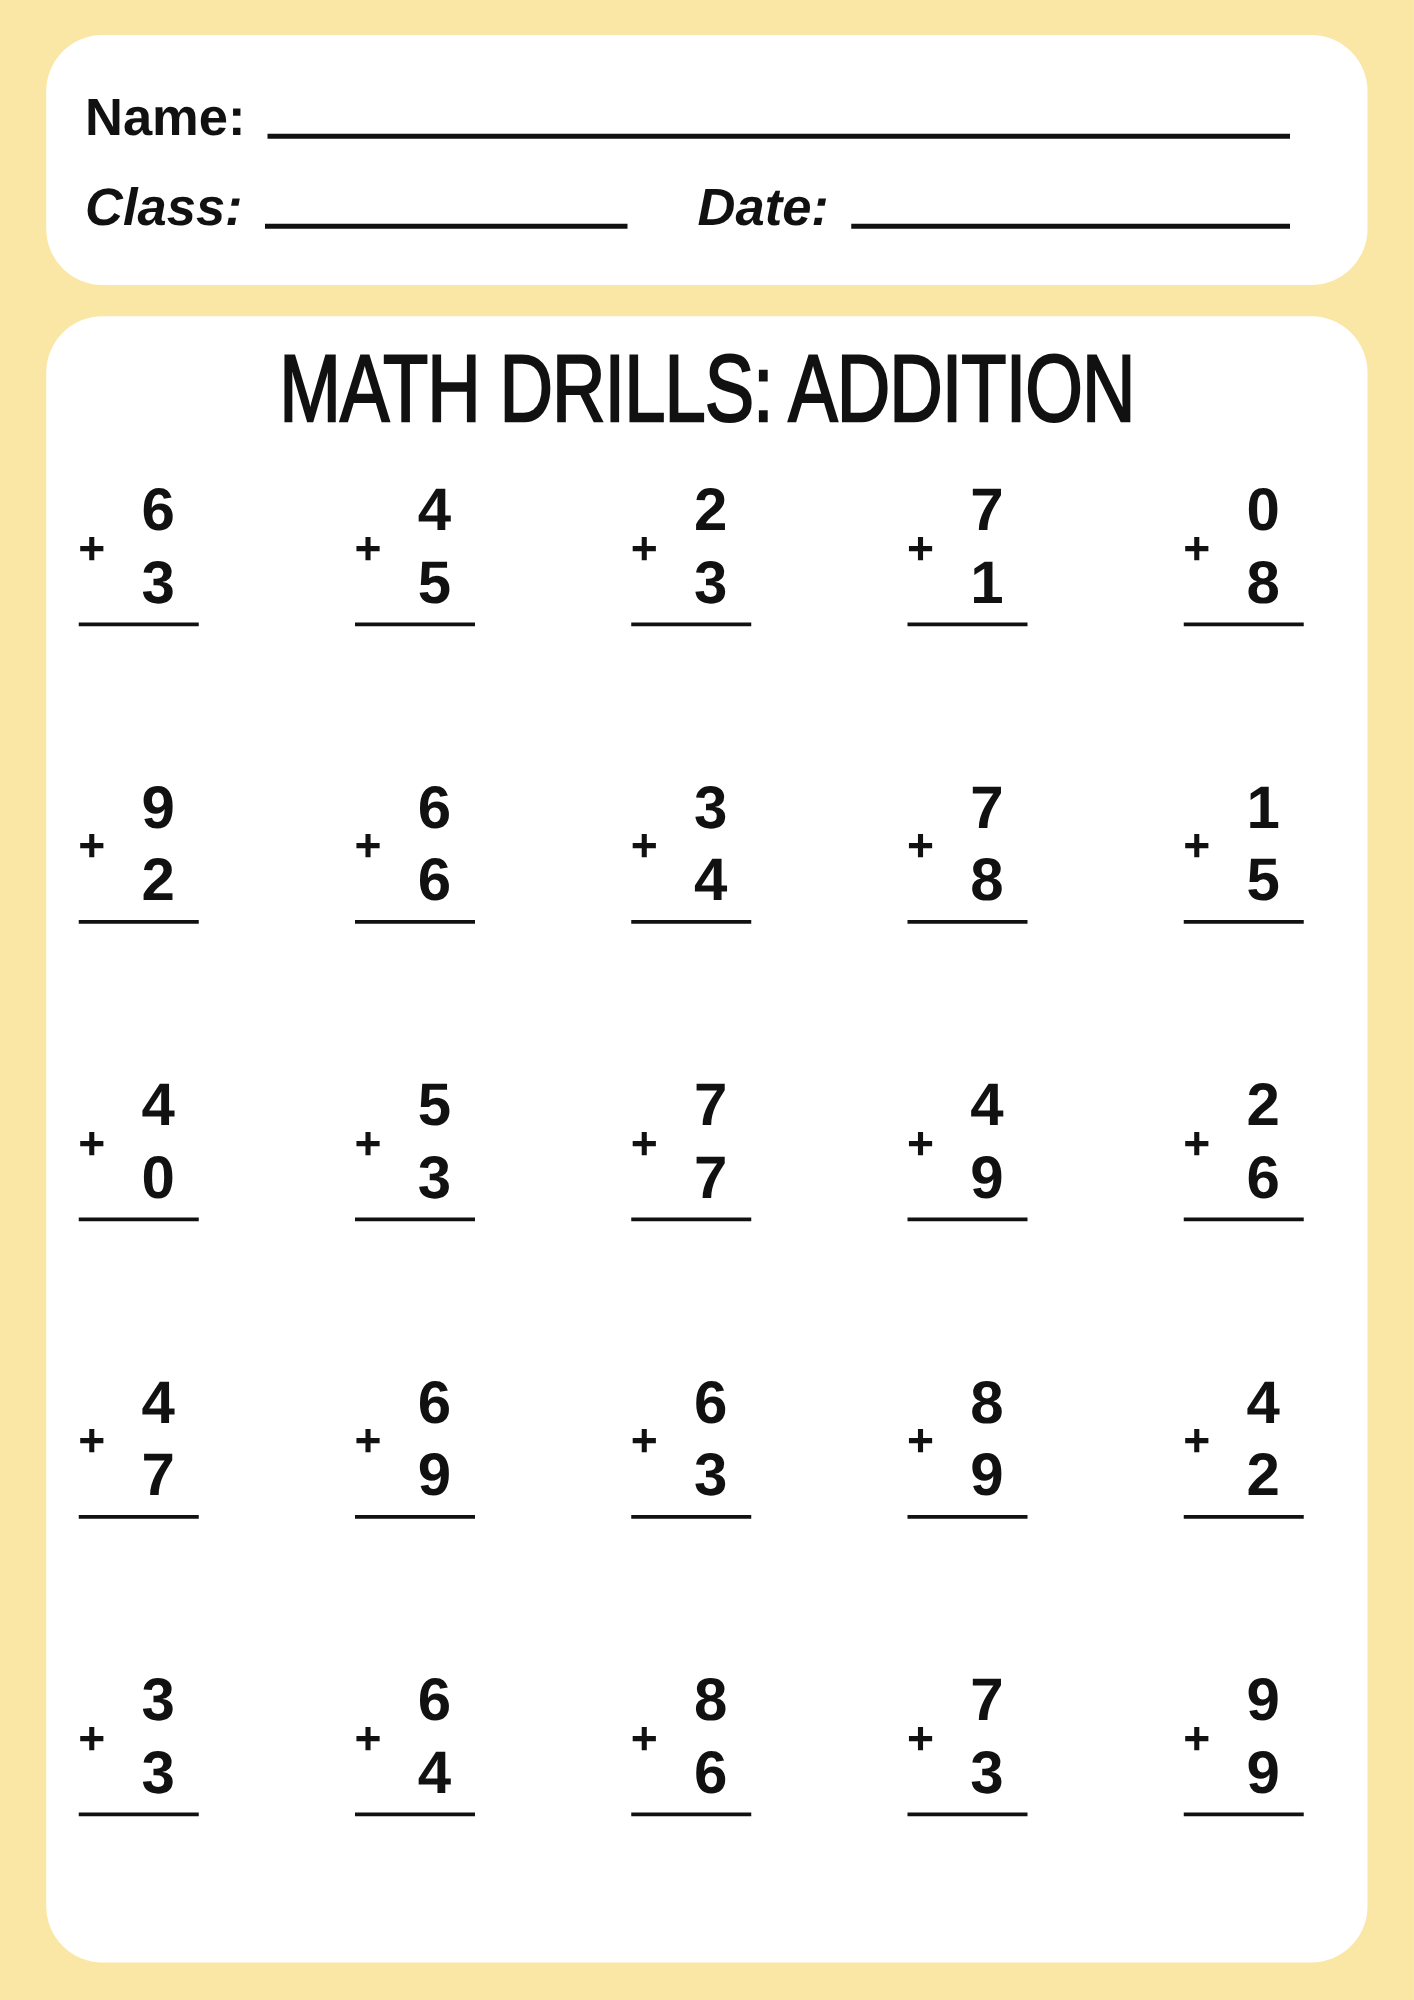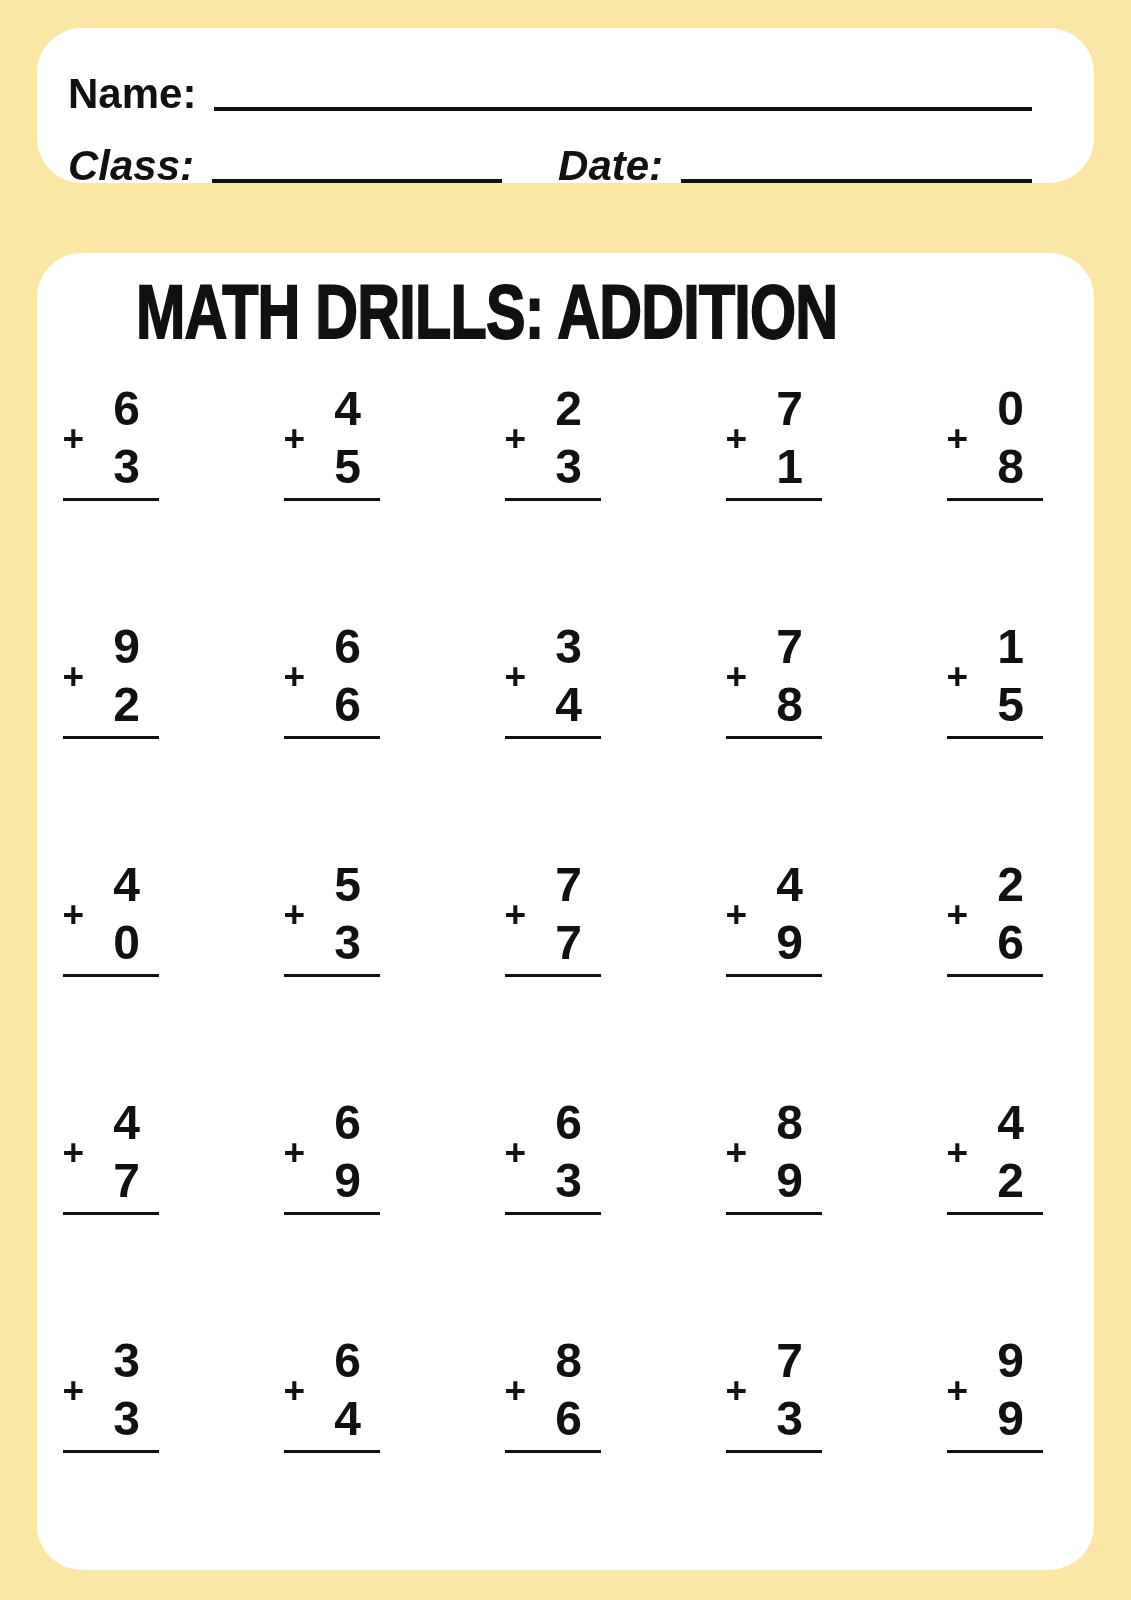--- a/index.html
+++ b/index.html
@@ -11,21 +11,21 @@
     position: relative;
     overflow: hidden;
   }
   .card {
     position: absolute;
     left: 37px; width: 1057px;
     background: #FFFFFF;
     border-radius: 45px;
   }
   
-  .header-card { top: 28px; height: 155px; }
+  .header-card { top: 28px; height: 200px; }
   .header-inner { padding: 44px 62px 0 31px; }
   .hrow { display: flex; align-items: flex-end; }
   .hrow2 { margin-top: 28px; font-style: italic; }
   .hlabel {
     font-size: 42px;
     font-weight: bold;
     line-height: 1.05;
     letter-spacing: 0px;
     white-space: nowrap;
   }
@@ -34,24 +34,24 @@
     margin-left: 18px;
     margin-bottom: 5px;
     height: 0;
   }
   .wline-grow { flex: 1; }
   .wline-class { width: 290px; }
   .date-label { margin-left: 56px; text-align: center; }
   
   .main-card { top: 253px; height: 1317px; }
   .title {
-    text-align: left;
+    text-align: center;
     margin-top: 16px;
     font-size: 76px;
-    font-weight: bold;
+    font-weight: normal;
     line-height: 1.12;
     white-space: nowrap;
   }
   .title .squeeze {
     display: inline-block;
     transform: scaleX(0.78);
     transform-origin: center;
     letter-spacing: -1px;
     -webkit-text-stroke: 1.8px #111111;
   }

